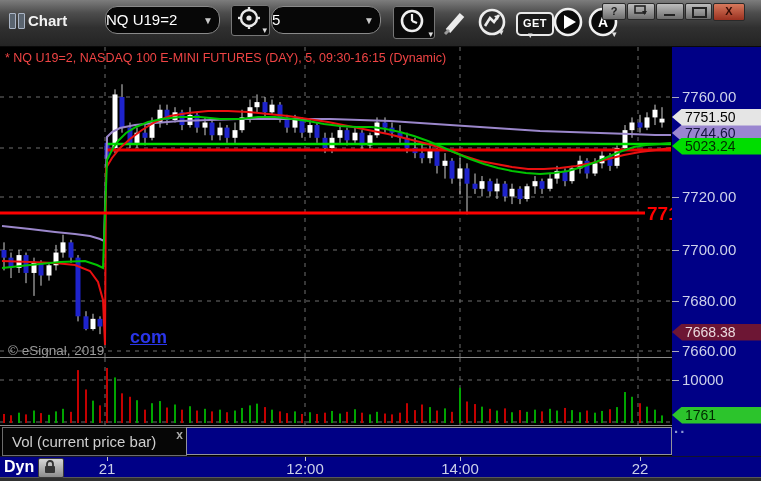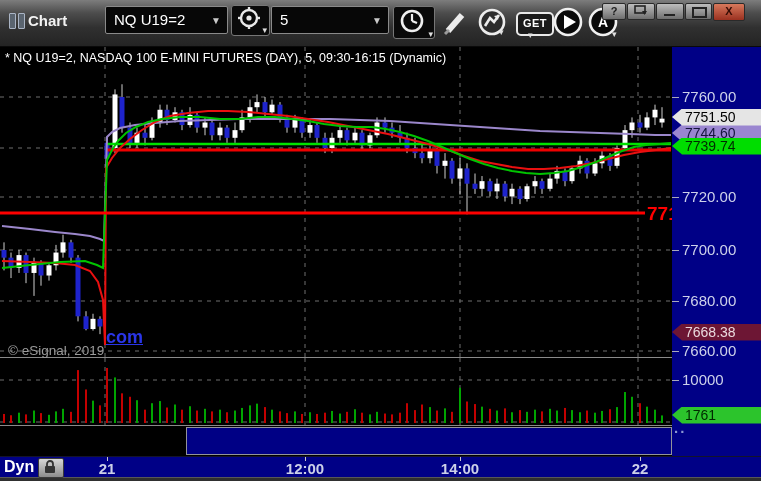--- a/index.html
+++ b/index.html
@@ -5,60 +5,60 @@
   html,body{margin:0;padding:0;background:#111;}
   .stage{position:relative;width:761px;height:481px;background:#000;overflow:hidden;
          font-family:"Liberation Sans",sans-serif;}
   
   .titlebar{position:absolute;left:0;top:0;width:761px;height:46px;
             background:linear-gradient(#7d7d7d 0%,#4d4d4d 28%,#303030 60%,#242424 100%);
             border-bottom:1px solid #0a0a0a;}
   .app-ico{position:absolute;left:9px;top:13px;}
   .app-ico i{display:inline-block;width:5px;height:14px;border:1px solid #aab4c4;background:#5a646f;margin-right:2px;border-radius:1px;}
   .wtitle{position:absolute;left:28px;top:12px;color:#f2f2f2;font-size:15px;font-weight:bold;}
-  .dd{position:absolute;top:6px;height:26px;background:#070707;border:1px solid #8a8a8a;border-radius:2px;
-      color:#fff;font-size:15px;line-height:26px;padding-left:8px;cursor:default;}
+  .dd{position:absolute;top:6px;height:26px;background:#070707;border:1px solid #8a8a8a;border-radius:12px;
+      color:#fff;font-size:15px;line-height:26px;padding-left:0;cursor:default;}
   .dd .arr{position:absolute;right:6px;top:1px;color:#c9c9c9;font-size:10px;}
   .tbtn{position:absolute;background:#0a0a0a;border:1px solid #777;border-radius:3px;}
   .tbico{position:absolute;}
   .getbox{position:absolute;left:516px;top:12px;width:34px;height:20px;border:2px solid #e9e9e9;border-radius:5px;
           color:#fff;font-size:11px;font-weight:bold;text-align:center;line-height:19px;letter-spacing:.5px;background:#1b1b1b;}
   .mini-arr{position:absolute;color:#e0e0e0;font-size:9px;}
   
   .wb{position:absolute;top:3px;height:15px;background:linear-gradient(#bdbdbd,#6e6e6e);
       border:1px solid #2a2a2a;border-radius:2px;color:#1c1c1c;font-weight:bold;font-size:11px;
       text-align:center;line-height:14px;}
   .wb.close{background:linear-gradient(#d7795c,#9a3120);color:#330b04;}
   .wb .bar{position:absolute;left:7px;bottom:3px;width:11px;height:2px;background:#222;}
   .wb .box{position:absolute;left:6px;top:3px;width:11px;height:7px;border:2px solid #222;}
   
   .mainsvg{position:absolute;left:0;top:47px;z-index:2;}
   .volsvg{position:absolute;left:0;top:358px;z-index:2;}
-  .chead{position:absolute;left:5px;top:51px;z-index:3;color:#ffffff;font-size:12.5px;}
+  .chead{position:absolute;left:5px;top:51px;z-index:3;color:#ef4444;font-size:12.5px;}
   .wmark{position:absolute;left:7px;top:319px;width:97px;height:26px;background:#00de00;z-index:1;
          color:#0c1a52;font-size:21px;font-weight:bold;line-height:26px;padding-left:4px;overflow:hidden;white-space:nowrap;}
-  .wlink{position:absolute;left:106px;top:327px;z-index:1;color:#2a35e8;font-size:18px;font-weight:bold;text-decoration:underline;}
+  .wlink{position:absolute;left:106px;top:327px;z-index:1;color:#2a35e8;font-size:18px;font-weight:bold;text-decoration:underline;padding-left:24px;}
   .copyr{position:absolute;left:8px;top:343px;z-index:3;color:#9c9c9c;font-size:13.5px;}
   .hline{position:absolute;left:0;width:672px;height:1px;background:#8a8a8a;}
   
   .axis{position:absolute;left:672px;top:47px;width:89px;height:409px;background:#000086;z-index:2;}
   .ptick{position:absolute;left:0;width:100%;height:16px;line-height:16px;color:#cdd1ea;font-size:15px;}
   .ptick .dash{position:absolute;left:0;top:8px;width:7px;height:1px;background:#aab;}
   .ptick .lbl{position:absolute;left:10px;top:0;}
   .badge{position:absolute;left:0;width:89px;height:17px;line-height:17px;font-size:14px;padding-left:13px;
          clip-path:polygon(0 50%,10px 0,100% 0,100% 100%,10px 100%);box-sizing:border-box;}
   
   .voltab{position:absolute;left:2px;top:427px;width:183px;height:27px;background:#060606;border:1px solid #6d6d6d;z-index:3;}
   .voltab .lbl{position:absolute;left:9px;top:5px;color:#cfcfcf;font-size:15px;}
   .voltab .x{position:absolute;right:3px;top:0px;color:#aaa;font-size:12px;font-weight:bold;cursor:default;}
   .scroll{position:absolute;left:186px;top:427px;width:486px;height:28px;background:#000085;border:1px solid #93939b;box-sizing:border-box;z-index:3;}
   .grip{position:absolute;left:674px;top:419px;color:#8b97d2;font-size:15px;font-weight:bold;letter-spacing:2px;z-index:3;}
   .timerow{position:absolute;left:0;top:456px;width:761px;height:21px;background:#000086;border-top:1px solid #14142a;box-sizing:border-box;z-index:4;}
   .ttick{position:absolute;top:0;width:1px;height:4px;background:#c8c8c8;}
-  .tlabel{position:absolute;top:3px;transform:translateX(-50%);color:#ccd0e8;font-size:15px;font-weight:bold;}
+  .tlabel{position:absolute;top:3px;transform:translateX(-50%);color:#ccd0e8;font-size:15px;}
   .dyn{position:absolute;left:4px;top:1px;color:#fff;font-size:16px;font-weight:bold;}
   .lockbtn{position:absolute;left:38px;top:1px;width:24px;height:18px;background:linear-gradient(#d6d6d6,#8c8c8c);
            border:1px solid #3a3a3a;border-radius:2px;}
   .bstrip{position:absolute;left:0;top:477px;width:761px;height:4px;background:#2f2f2f;border-top:1px solid #575757;box-sizing:border-box;}
 </style>
 </head>
 <body>
 
 <div class="stage">
 
@@ -477,25 +477,29 @@
       <div class="ptick" style="top: 296px; padding-left: 11px;">
         <span class="dash"></span>
         <span class="lbl">7660.00</span>
       </div>
       <div class="ptick" style="top: 325px;">
         <span class="dash"></span>
         <span class="lbl">10000</span>
       </div>
       <div class="badge" style="top: 77.5px; background: rgb(154, 134, 208); color: rgb(20, 20, 60);">7744.60</div>
       <div class="badge" style="top: 61.5px; background: #e5e5e5; color: rgb(0, 0, 0);">7751.50</div>
-      <div class="badge" style="top: 90.5px; background: rgb(0, 221, 0); color: rgb(0, 42, 0);">7739.74</div>
+      <div class="badge" style="top: 90.5px; background: rgb(0, 221, 0); color: rgb(0, 42, 0);">5023.24</div>
       <div class="badge" style="top: 276.5px; background: rgb(109, 22, 52); color: rgb(234, 217, 222);">7668.38</div>
       <div class="badge" style="top: 359.5px; background: rgb(44, 196, 44); color: rgb(0, 42, 0);">1761</div>
     </div>
 
+  <div class="voltab">
+    <span class="lbl">Vol (current price bar)</span>
+    <span class="x">x</span>
+  </div>
   <div class="scroll"></div>
   <div class="grip">..</div>
 
   <div class="timerow">
     <span class="dyn">Dyn</span>
     <span class="lockbtn">
       <svg width="22" height="16">
         <rect x="6" y="7" width="10" height="7" rx="1" fill="#333"></rect>
         <path d="M8 7 V5 a3 3 0 0 1 6 0 V7" fill="none" stroke="#333" stroke-width="1.8"></path>
       </svg>

